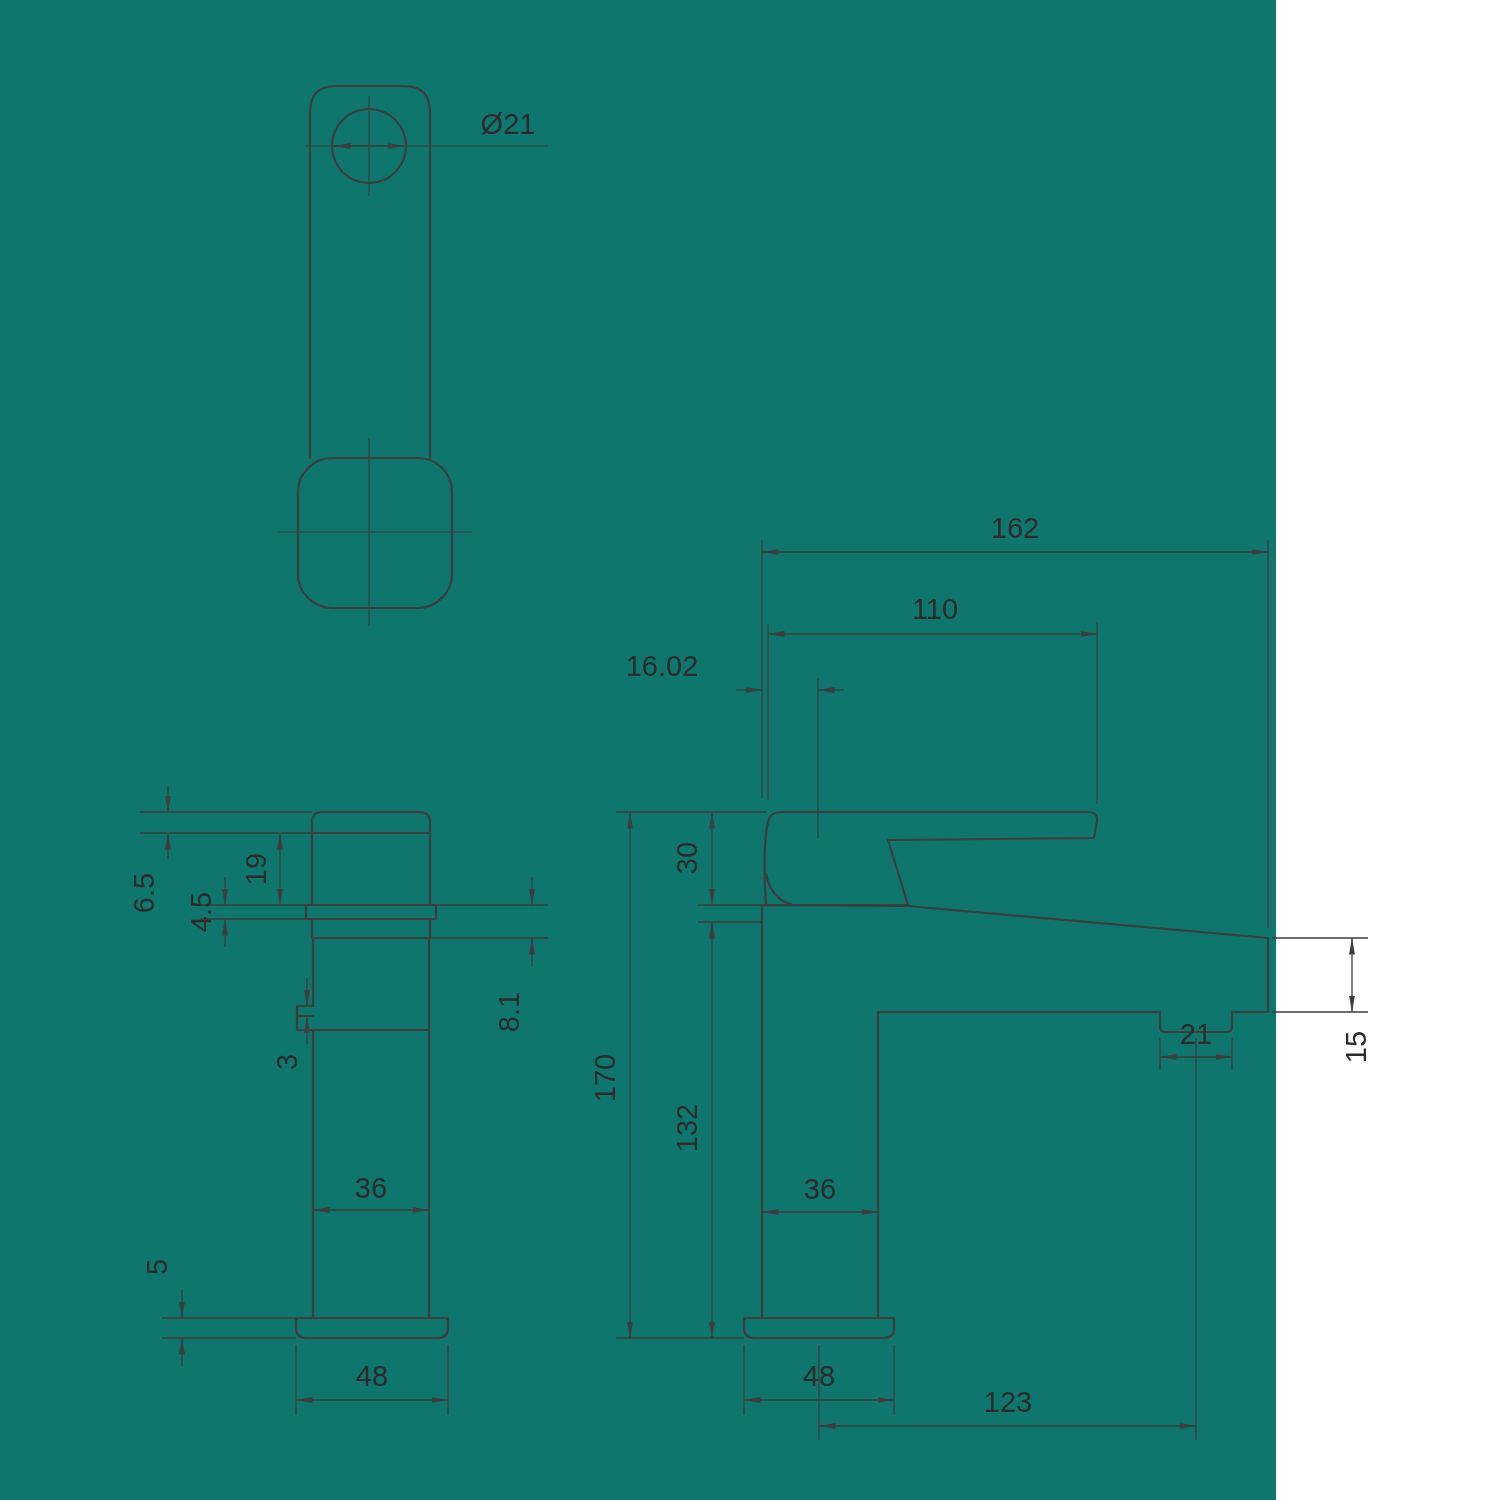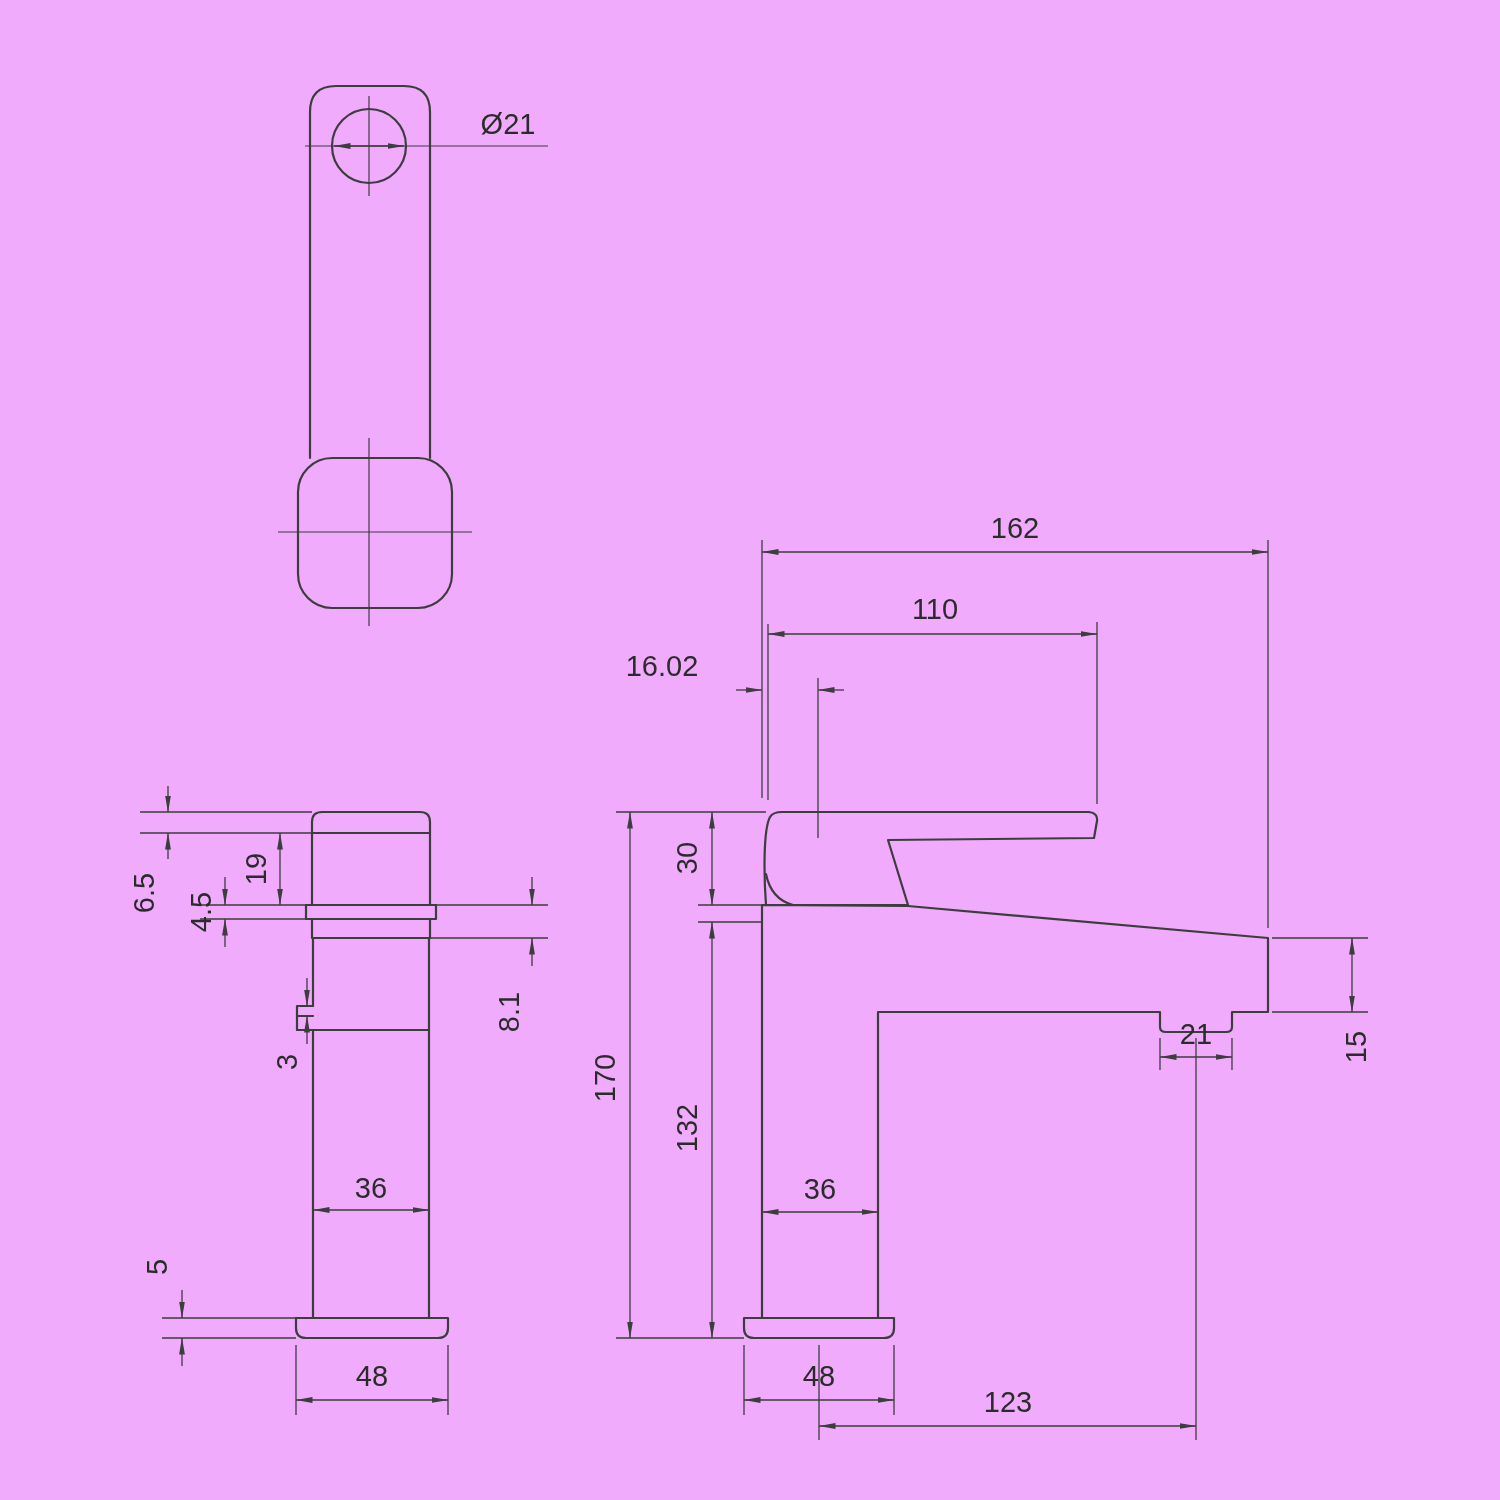--- a/index.html
+++ b/index.html
@@ -2,23 +2,23 @@
 <html><head>
 <meta charset="utf-8">
 <style>
   html, body {
     margin: 0;
     padding: 0;
     background: #ffffff;
     font-family: "Liberation Sans", sans-serif;
   }
   .canvas-wrap {
-    width: 1500px;
+    width: 1276px;
     height: 1500px;
-    background: #f0abfc;
+    background: #0f766e;
     position: relative;
   }
   svg { display: block; }
   .ol {            
     fill: none;
     stroke: #3d3d3d;
     stroke-width: 2.2;
     stroke-linejoin: round;
     stroke-linecap: round;
   }

